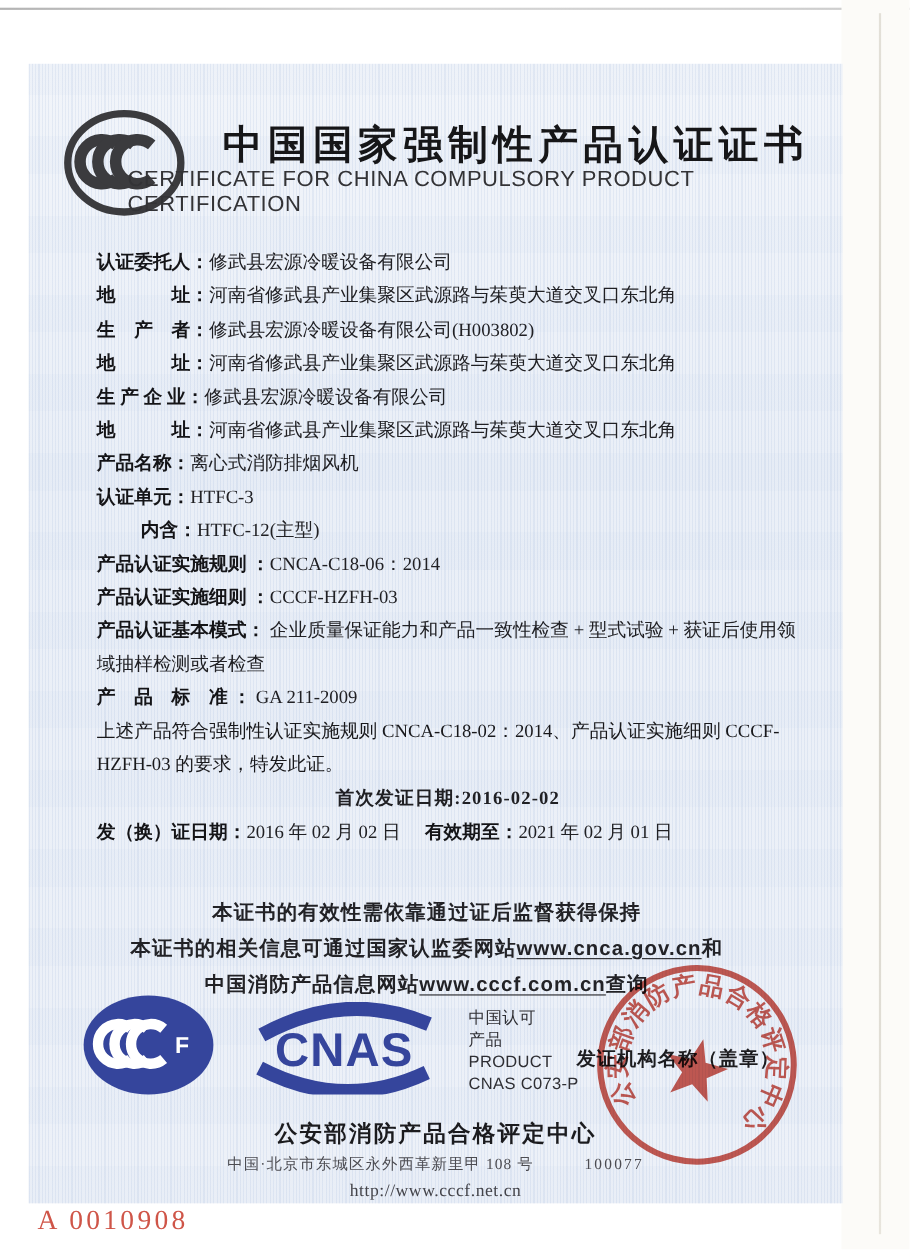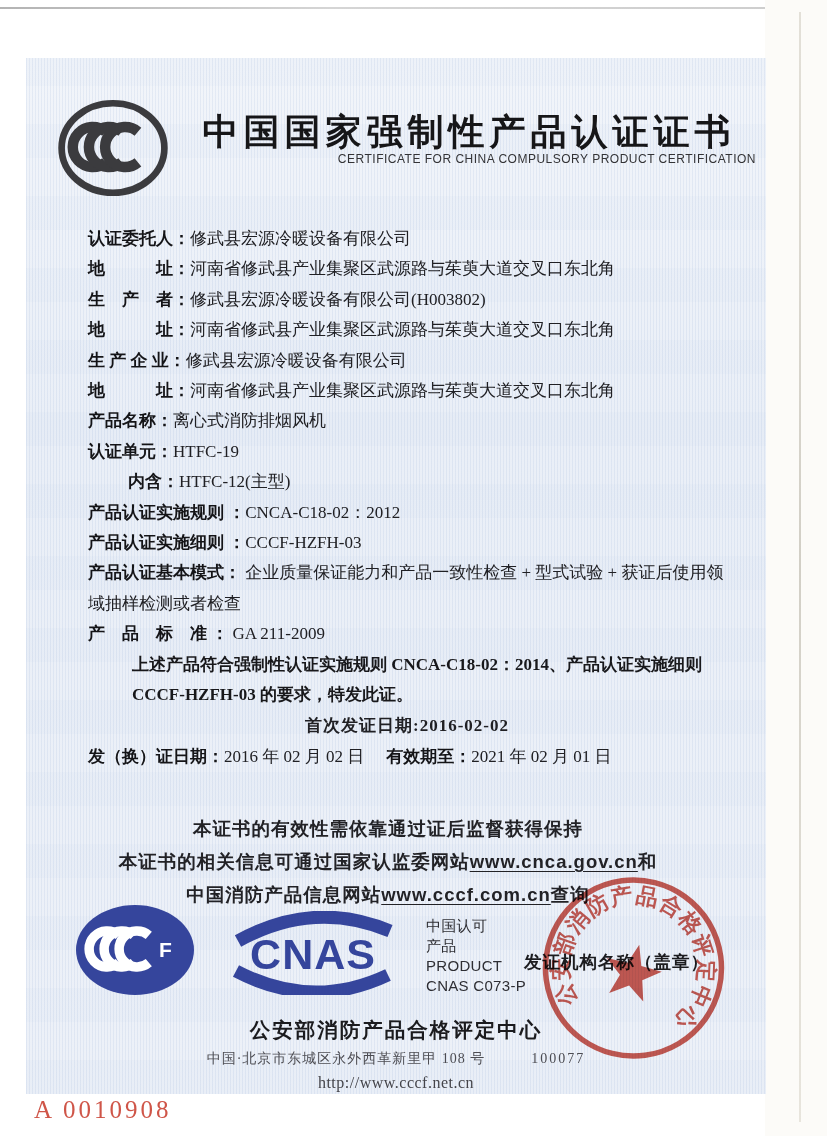--- a/index.html
+++ b/index.html
@@ -28,38 +28,38 @@
 
   
   .ccc-logo { position:absolute; left:28px; top:38px; }
   .cert-title {
     position:absolute; left:150px; top:50px; width:586px;
     text-align:center; font-family:"Liberation Sans", sans-serif;
     font-size:36px; font-weight:bold; letter-spacing:5px; color:#161618;
   }
   .cert-subtitle {
     position:absolute; left:90px; top:94px; width:640px;
-    text-align:right; font-family:"Liberation Sans", sans-serif;
-    font-size:12px; letter-spacing:.5px; color:#333336;
+    text-align:left; font-family:"Liberation Sans", sans-serif;
+    font-size:20px; letter-spacing:.5px; color:#333336;
   }
   .cert-no {
     position:absolute; left:0; top:134px; width:674px; text-align:right;
     font-size:16.5px; color:#2a2a2e;
   }
   .cert-no .lbl { font-weight:bold; }
 
   
   .body-block { position:absolute; left:62px; top:166px; width:638px;
     font-size:17px; color:#202024; }
   .frow { line-height:30.4px; white-space:nowrap; }
   .frow .flabel { font-weight:bold; white-space:pre; color:#141417; }
   .frow.indent { padding-left:40px; }
   .para { line-height:30.4px; margin:0; }
   .para .flabel { font-weight:bold; color:#141417; }
-  .statement { font-weight:bold; color:#18181b;padding-left:44px; }
+  .statement { font-weight:normal; color:#18181b; }
   .first-issue { text-align:center; font-weight:bold; line-height:30.4px; letter-spacing:1px; }
   .date-row { line-height:31px; }
   .date-row .flabel { font-weight:bold; color:#141417; }
   .date-row .gap { display:inline-block; width:22px; }
 
   
   .notes {
     position:absolute; left:0; top:754px; width:724px; text-align:center;
     font-family:"Liberation Sans", sans-serif; font-weight:600;
     font-size:18.5px; line-height:33px; color:#222226; letter-spacing:1px;
@@ -126,23 +126,23 @@
     <div class="cert-subtitle">CERTIFICATE FOR CHINA COMPULSORY PRODUCT CERTIFICATION</div>
 
     <div class="body-block">
       <div class="frow"><span class="flabel">认证委托人：</span><span>修武县宏源冷暖设备有限公司</span></div>
       <div class="frow"><span class="flabel">地　　　址：</span><span>河南省修武县产业集聚区武源路与茱萸大道交叉口东北角</span></div>
       <div class="frow"><span class="flabel">生　产　者：</span><span>修武县宏源冷暖设备有限公司(H003802)</span></div>
       <div class="frow"><span class="flabel">地　　　址：</span><span>河南省修武县产业集聚区武源路与茱萸大道交叉口东北角</span></div>
       <div class="frow"><span class="flabel">生 产 企 业：</span><span>修武县宏源冷暖设备有限公司</span></div>
       <div class="frow"><span class="flabel">地　　　址：</span><span>河南省修武县产业集聚区武源路与茱萸大道交叉口东北角</span></div>
       <div class="frow"><span class="flabel">产品名称：</span><span>离心式消防排烟风机</span></div>
-      <div class="frow"><span class="flabel">认证单元：</span><span>HTFC-19</span></div>
+      <div class="frow"><span class="flabel">认证单元：</span><span>HTFC-3</span></div>
       <div class="frow indent"><span class="flabel">内含：</span><span>HTFC-12(主型)</span></div>
-      <div class="frow"><span class="flabel">产品认证实施规则 ：</span><span>CNCA-C18-02：2012</span></div>
+      <div class="frow"><span class="flabel">产品认证实施规则 ：</span><span>CNCA-C18-06：2014</span></div>
       <div class="frow"><span class="flabel">产品认证实施细则 ：</span><span>CCCF-HZFH-03</span></div>
 
       <p class="para"><span class="flabel">产品认证基本模式：</span><span> 企业质量保证能力和产品一致性检查 + 型式试验 + 获证后使用领域抽样检测或者检查</span></p>
 
       <div class="frow"><span class="flabel">产　品　标　准 ：</span><span> GA 211-2009</span></div>
 
       <p class="para statement">上述产品符合强制性认证实施规则 CNCA-C18-02：2014、产品认证实施细则 CCCF-HZFH-03 的要求，特发此证。</p>
 
       <div class="first-issue">
         <span>首次发证日期:</span><span>2016-02-02</span>

